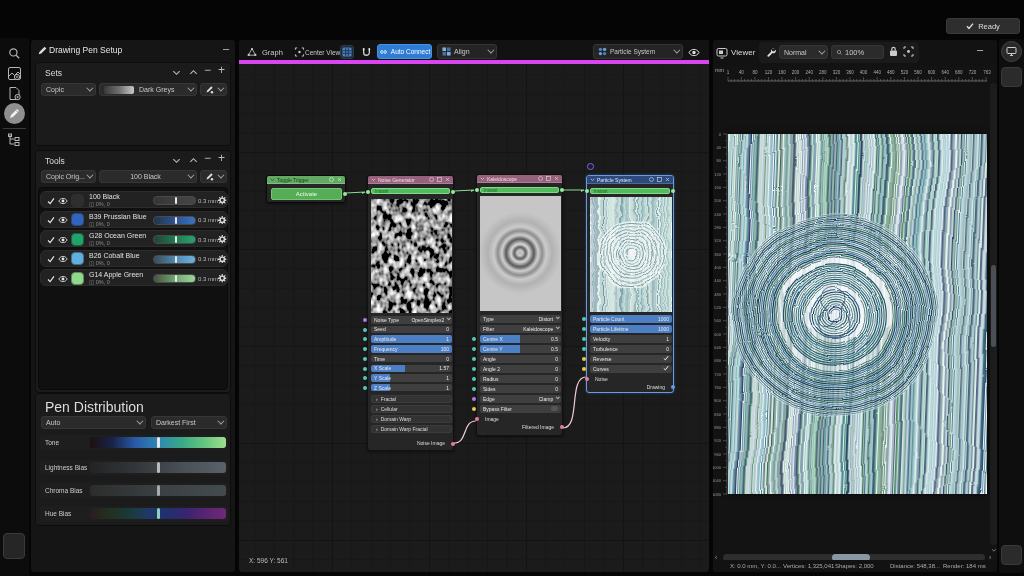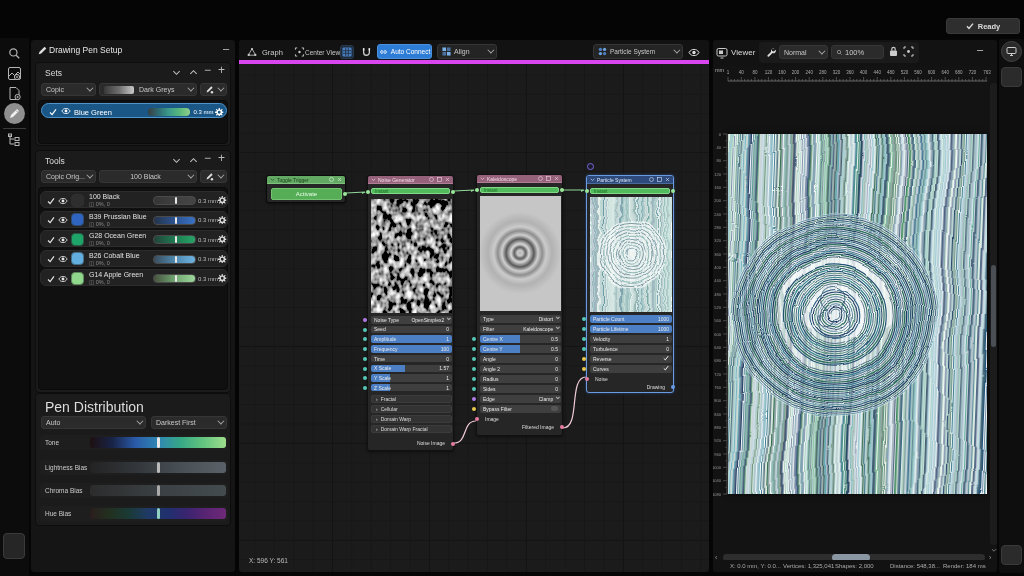--- a/index.html
+++ b/index.html
@@ -4,21 +4,21 @@
 html,body{width:1024px;height:576px;background:#050505;overflow:hidden;}
 #app{position:relative;width:1024px;height:576px;color:#ccc;}
 .abs{position:absolute;}
 
 #menubar{position:absolute;left:0;top:0;width:1024px;height:18px;background:#0a0a0a;color:#c8c8c8;font-size:7.5px;}
 #menubar span{position:absolute;top:5px;}
 #toolbar2{position:absolute;left:0;top:18px;width:1024px;height:19px;background:#121212;border-bottom:1px solid #000;}
 .dd{background:#272727;border:1px solid #333;border-radius:3px;color:#ccc;font-size:7.5px;display:flex;align-items:center;padding:0 5px;}
 .dd .chev{margin-left:auto;color:#999;}
 .chevi{display:inline-block;width:5px;height:5px;border-right:1px solid #aaa;border-bottom:1px solid #aaa;transform:rotate(45deg) translateY(-2px);}
-#ready{position:absolute;right:4px;top:18px;width:74px;height:16px;background:#2e2e2e;border:1px solid #3a3a3a;border-radius:3px;color:#ddd;font-size:7.5px;display:flex;align-items:center;justify-content:center;font-weight:bold;}
+#ready{position:absolute;right:4px;top:18px;width:74px;height:16px;background:#2e2e2e;border:1px solid #3a3a3a;border-radius:3px;color:#ddd;font-size:7.5px;display:flex;align-items:center;justify-content:center;}
 
 #sidebar{position:absolute;left:0;top:38px;width:29px;height:538px;background:#0c0c0c;}
 .sbi{position:absolute;left:7px;width:15px;height:15px;color:#b5b5b5;}
 
 #leftpanel{position:absolute;left:30px;top:39px;width:206px;height:534px;background:#151515;border:1px solid #050505;border-radius:4px;}
 .sect{position:absolute;left:4px;width:196px;background:#1b1b1b;border:1px solid #0d0d0d;border-radius:4px;}
 .sect-title{position:absolute;left:9px;top:5px;font-size:8.5px;color:#ddd;}
 .hdr-ic{position:absolute;top:5px;color:#bbb;}
 .ddl{position:absolute;height:13px;background:#2b2b2b;border:1px solid #363636;border-radius:3px;font-size:7px;color:#c8c8c8;display:flex;align-items:center;padding:0 4px;}
 .listbox{position:absolute;background:#101010;border:1px solid #0a0a0a;border-radius:4px;}
@@ -137,36 +137,20 @@
     <div class="hdr-ic" style="left:168px;top:0px;font-size:12px;">−</div>
     <div class="hdr-ic" style="left:182px;top:0px;font-size:12px;">+</div>
     <div class="ddl" style="left:5px;top:20px;width:55px;">Copic<span style="margin-left:auto"><i class="chevi"></i></span></div>
     <div class="ddl" style="left:63px;top:20px;width:98px;"><span style="width:30px;height:8px;border-radius:2px;background:linear-gradient(90deg,#3a3a3a,#6e6e6e,#c9c9c9);margin-right:5px"></span>Dark Greys<span style="margin-left:auto"><i class="chevi"></i></span></div>
     <div class="ddl" style="left:164px;top:20px;width:27px;">
           <svg width="9" height="9" viewBox="0 0 12 12" style="color:#ddd">
             <use href="#penic"></use>
           </svg>
           <span style="margin-left:auto"><i class="chevi"></i></span>
         </div>
-    <div class="listbox" style="left:2px;top:37px;width:190px;height:44px;">
-      <div class="abs" style="left:2px;top:2px;width:186px;height:15px;background:#1a5787;border:1px solid #4e95cd;border-radius:7.5px;">
-        <svg class="abs" style="left:7px;top:3.5px;color:#fff" width="8" height="8" viewBox="0 0 10 10">
-              <use href="#chk"></use>
-            </svg>
-        <svg class="abs" style="left:19px;top:3px;color:#fff" width="10" height="8" viewBox="0 0 12 8">
-              <use href="#eye"></use>
-            </svg>
-        <div class="abs" style="left:32px;top:3.5px;font-size:7.5px;color:#fff;">Blue Green</div>
-        <div class="abs" style="left:106px;top:3.5px;width:42px;height:8px;border-radius:4px;background:linear-gradient(90deg,#3a3f42,#2e6b72,#3c9a8a,#58b87c,#8fd08a);"></div>
-        <div class="abs" style="left:151.5px;top:4.5px;font-size:6px;color:#fff;">0.3 mm</div>
-        <svg class="abs" style="left:173px;top:3.5px;color:#fff" width="8.5" height="8.5" viewBox="0 0 12 12">
-              <use href="#gear"></use>
-            </svg>
-      </div>
-    </div>
   </div>
   <div id="sect-tools" class="sect" style="top:110px;height:243px;">
     <div class="sect-title">Tools</div>
     <svg class="hdr-ic" style="left:136px;width:9px;height:9px" viewBox="0 0 8 8">
           <use href="#cdn"></use>
         </svg>
     <svg class="hdr-ic" style="left:153px;width:9px;height:9px" viewBox="0 0 8 8">
           <use href="#cup"></use>
         </svg>
     <div class="hdr-ic" style="left:168px;top:0px;font-size:12px;">−</div>

